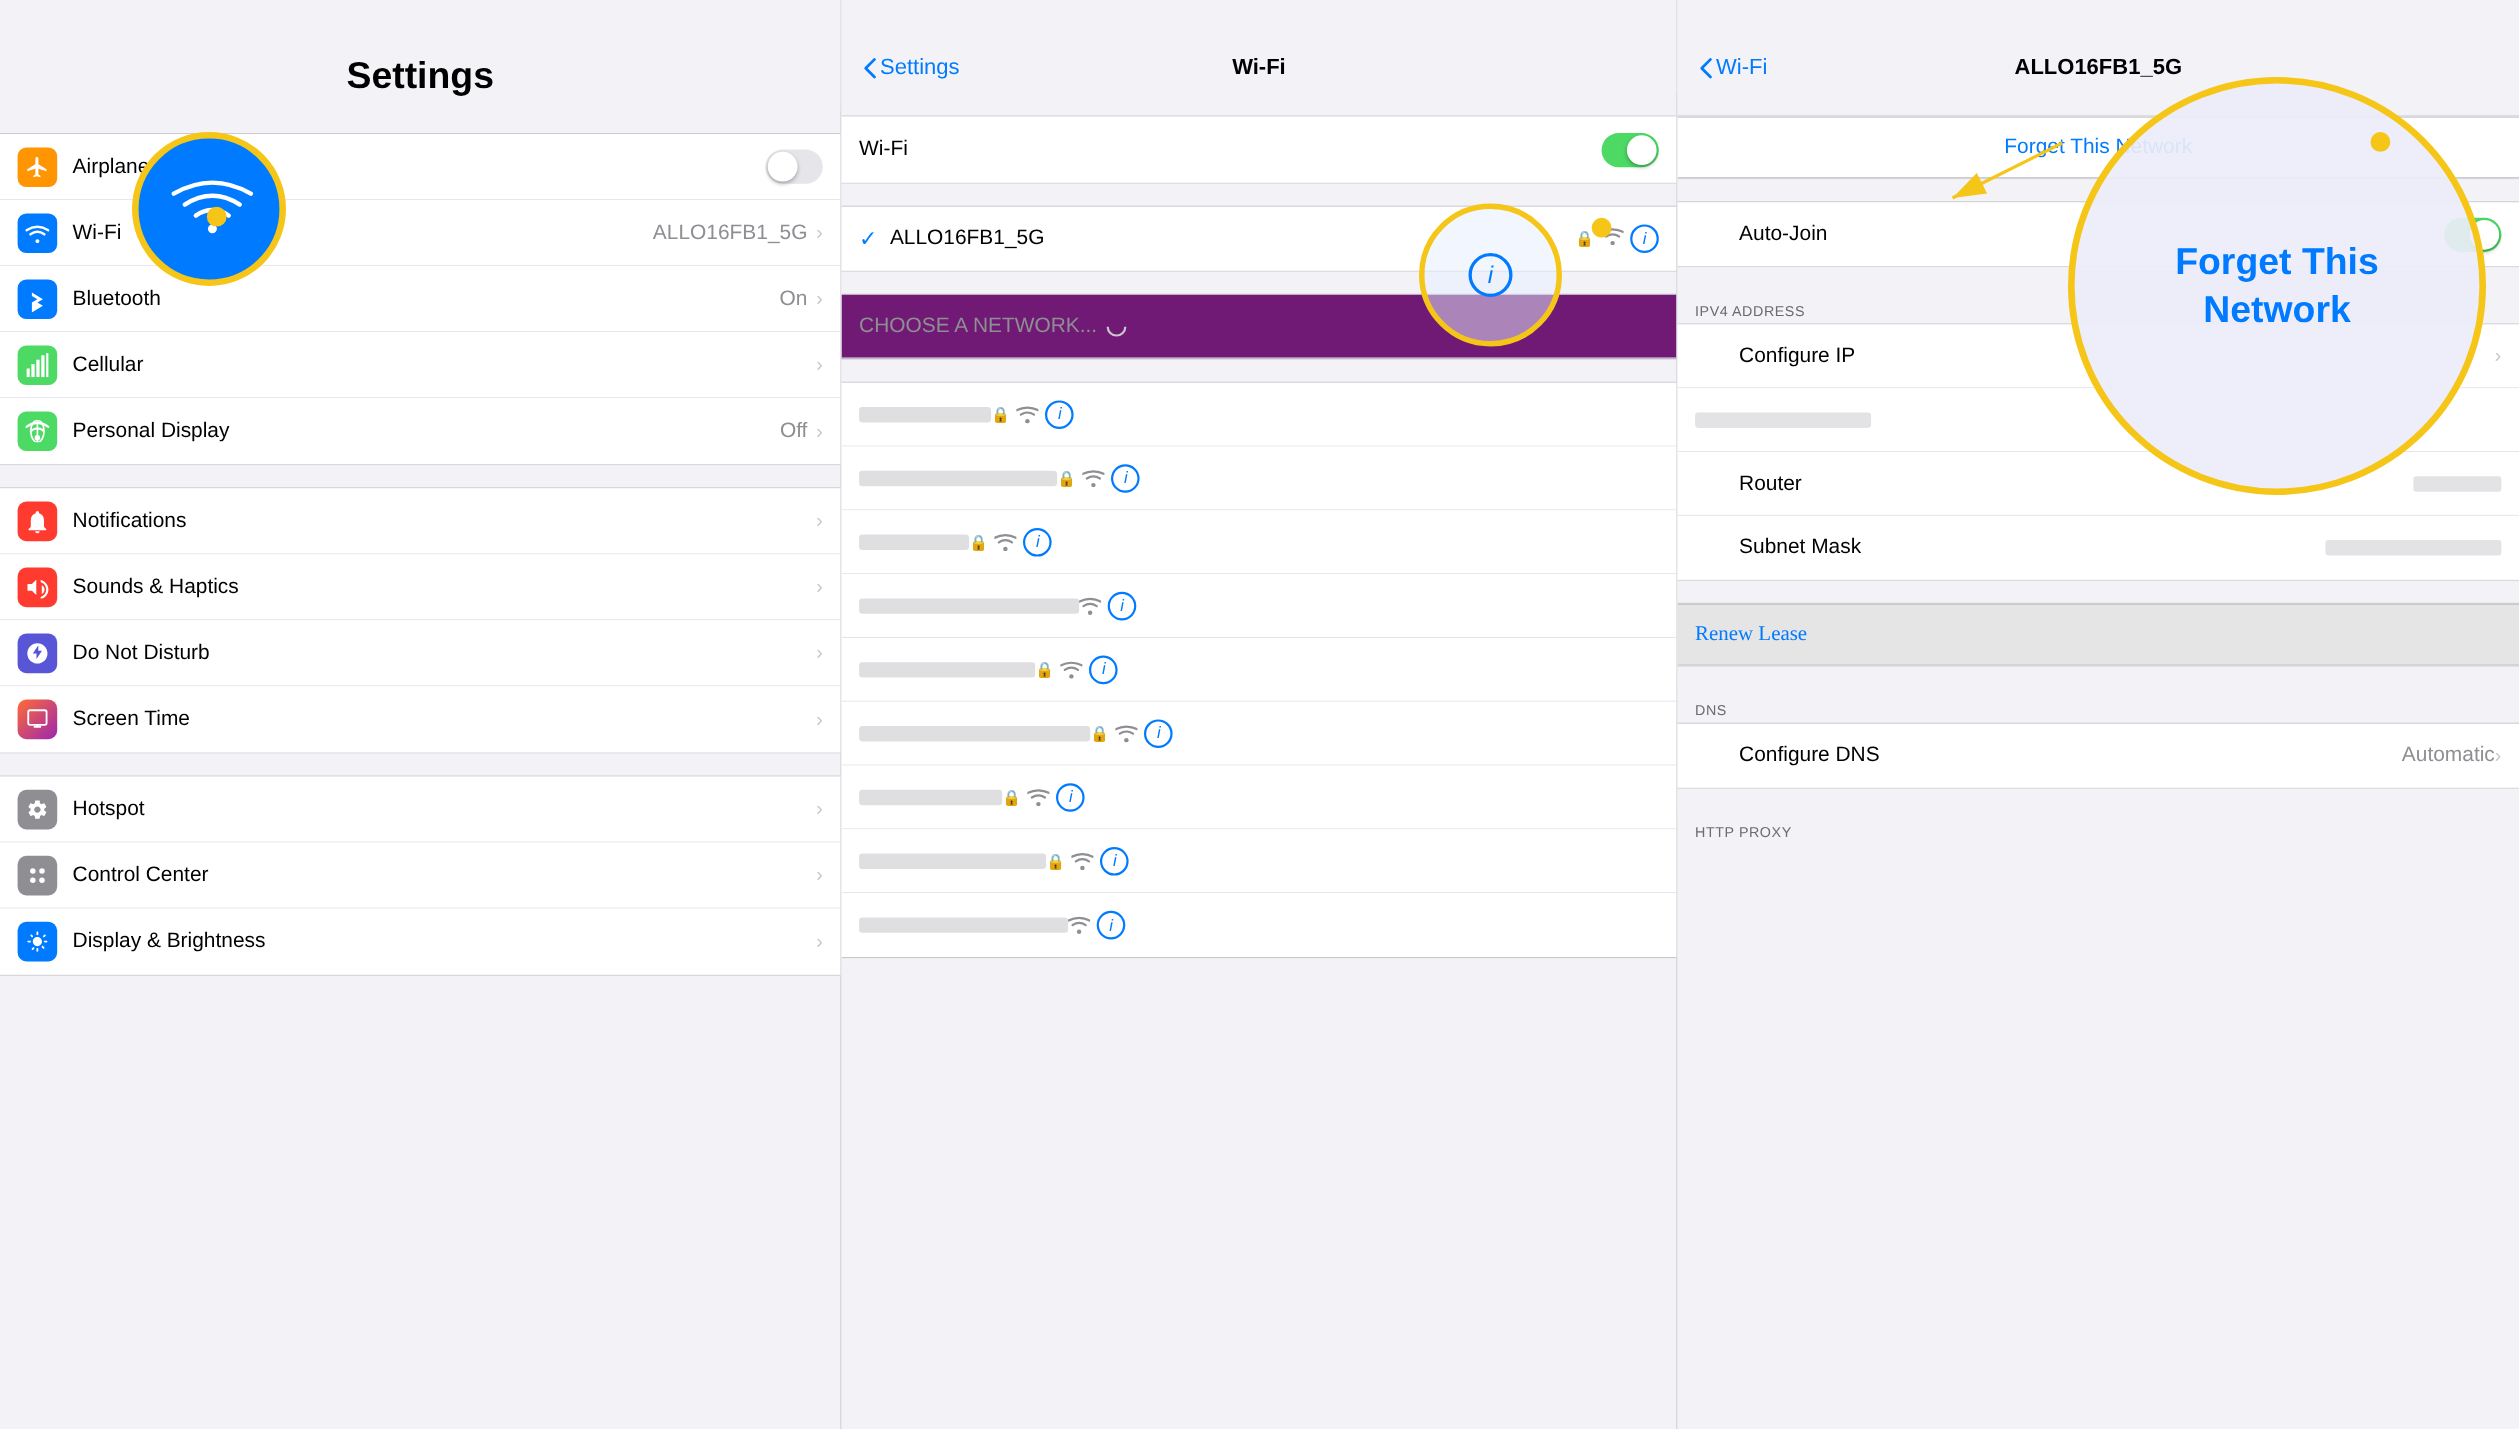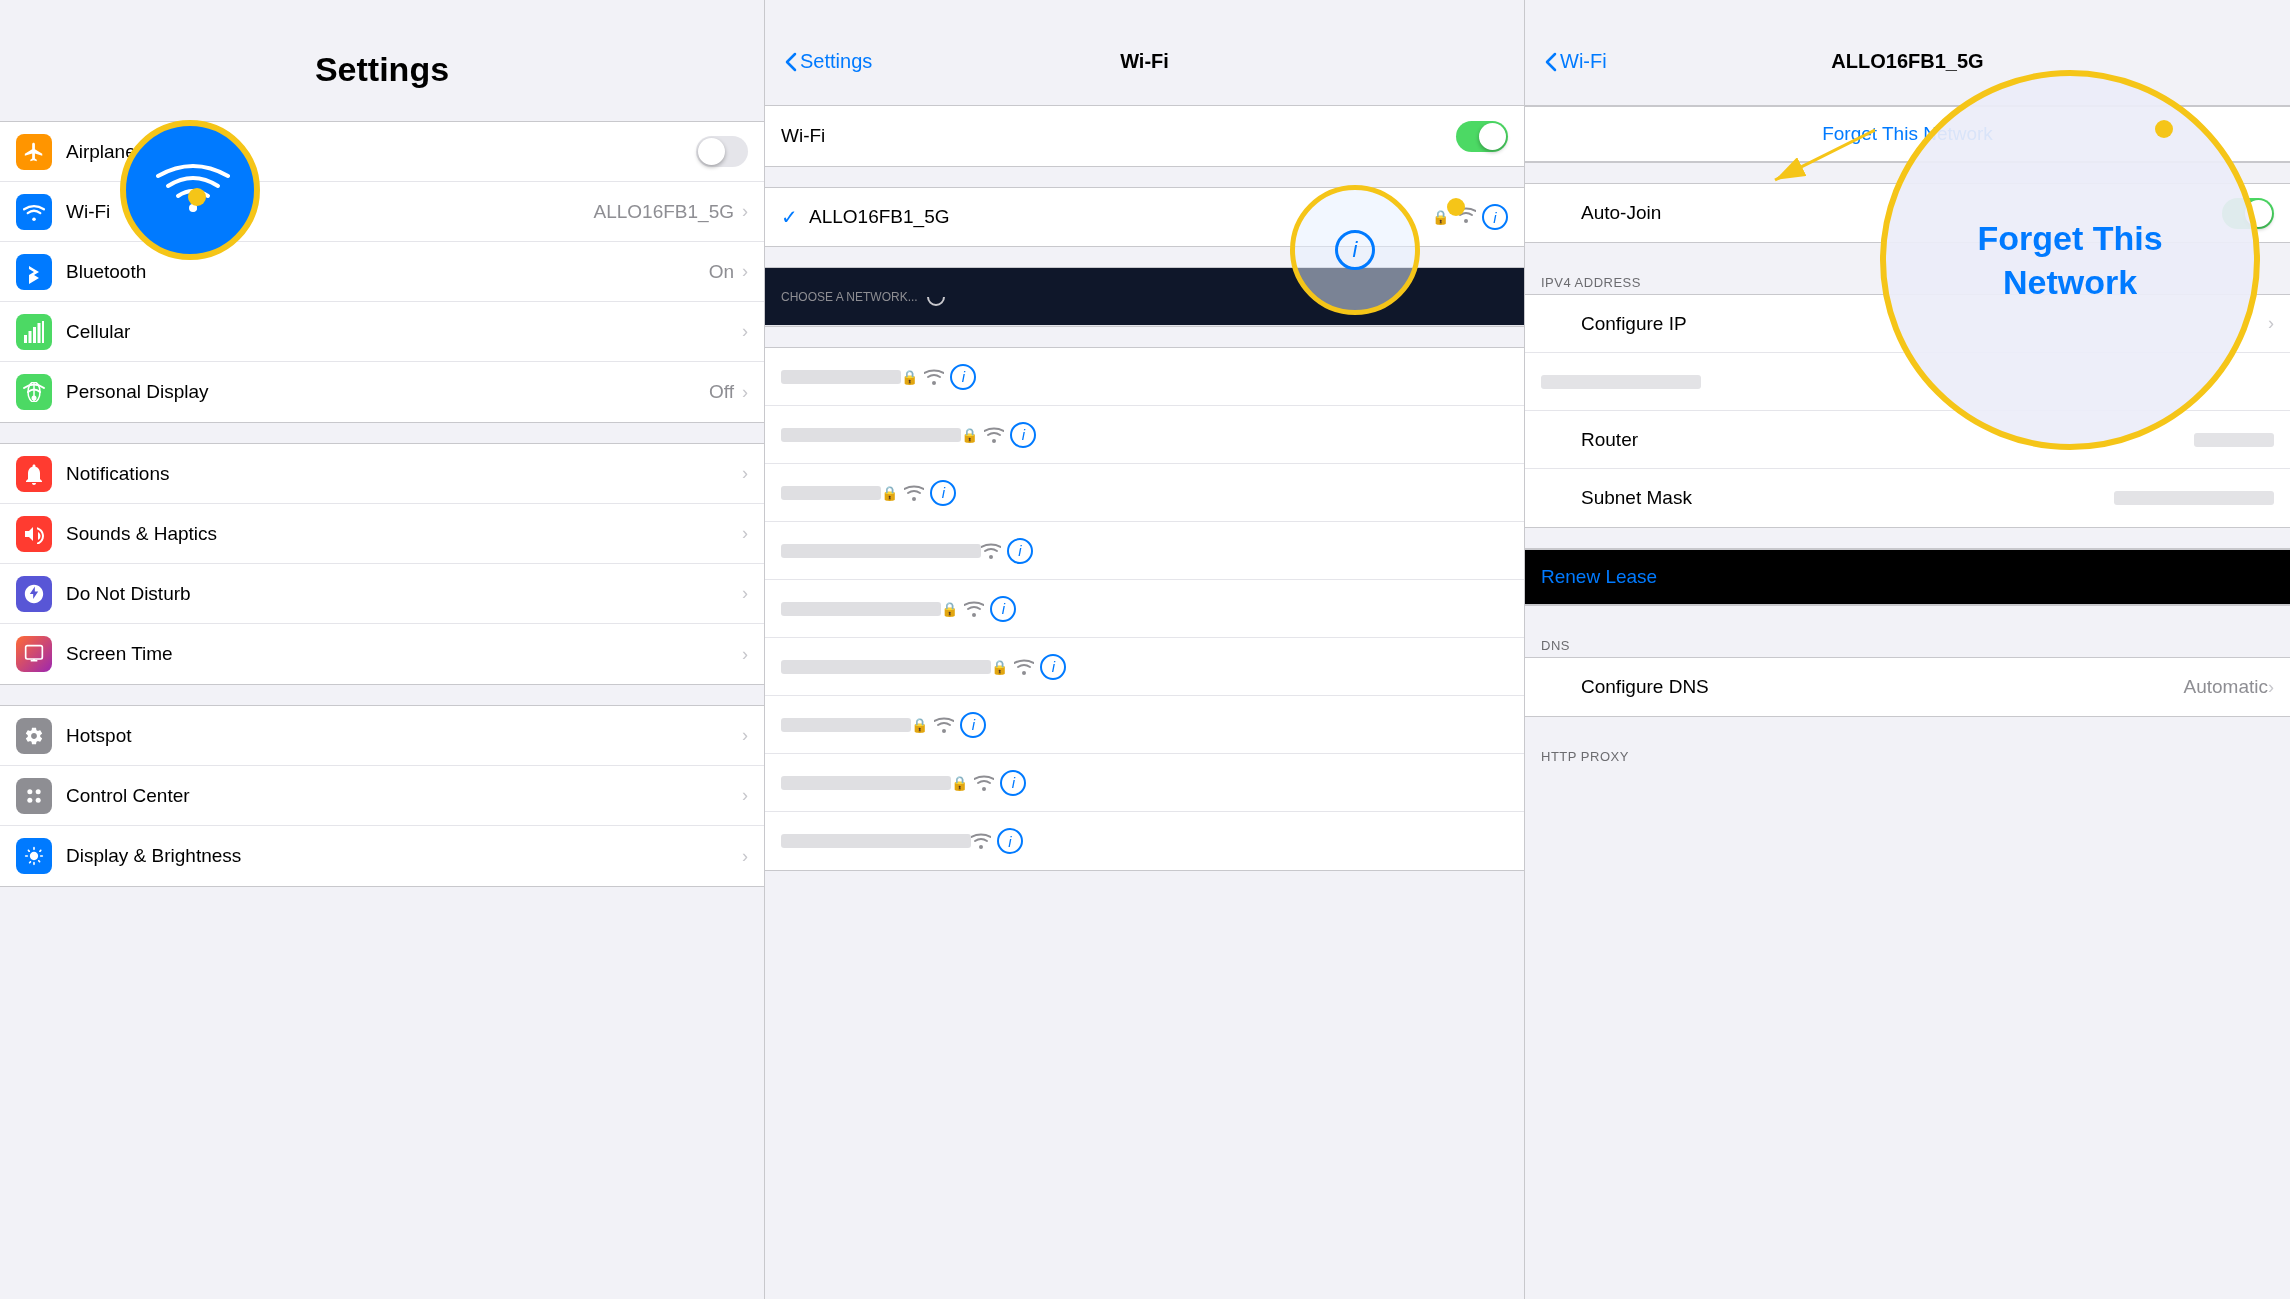--- a/index.html
+++ b/index.html
@@ -194,24 +194,24 @@
       background: #d1d1d6;
       border-radius: 3px;
       flex: 1;
       opacity: 0.7;
     }
     .choose-network-row {
       display: flex;
       align-items: center;
       padding: 0 16px;
       height: 58px;
-      background: #0f172a;
+      background: #701a75;
       border-bottom: 1px solid #e5e5ea;
       color: #8e8e93;
-      font-size: 12px;
+      font-size: 19px;
     }
     .spinner {
       width: 20px;
       height: 20px;
       margin-left: 8px;
     }
 
     
     .detail-section-header {
       font-size: 13px;
@@ -262,23 +262,24 @@
       text-align: center;
       background: #fff;
       border-top: 1px solid #c8c8cc;
       border-bottom: 1px solid #c8c8cc;
     }
     .renew-lease-btn {
       color: #007aff;
       font-size: 19px;
       cursor: pointer;
       padding: 16px;
-      background: #000000;
+      background: #e5e5e5;
       border-top: 1px solid #c8c8cc;
       border-bottom: 1px solid #c8c8cc;
+      font-family: Liberation Serif, serif;
     }
 
     
     .panel-wrapper {
       position: relative;
     }
 
     
     .wifi-icon-circle {
       position: absolute;

